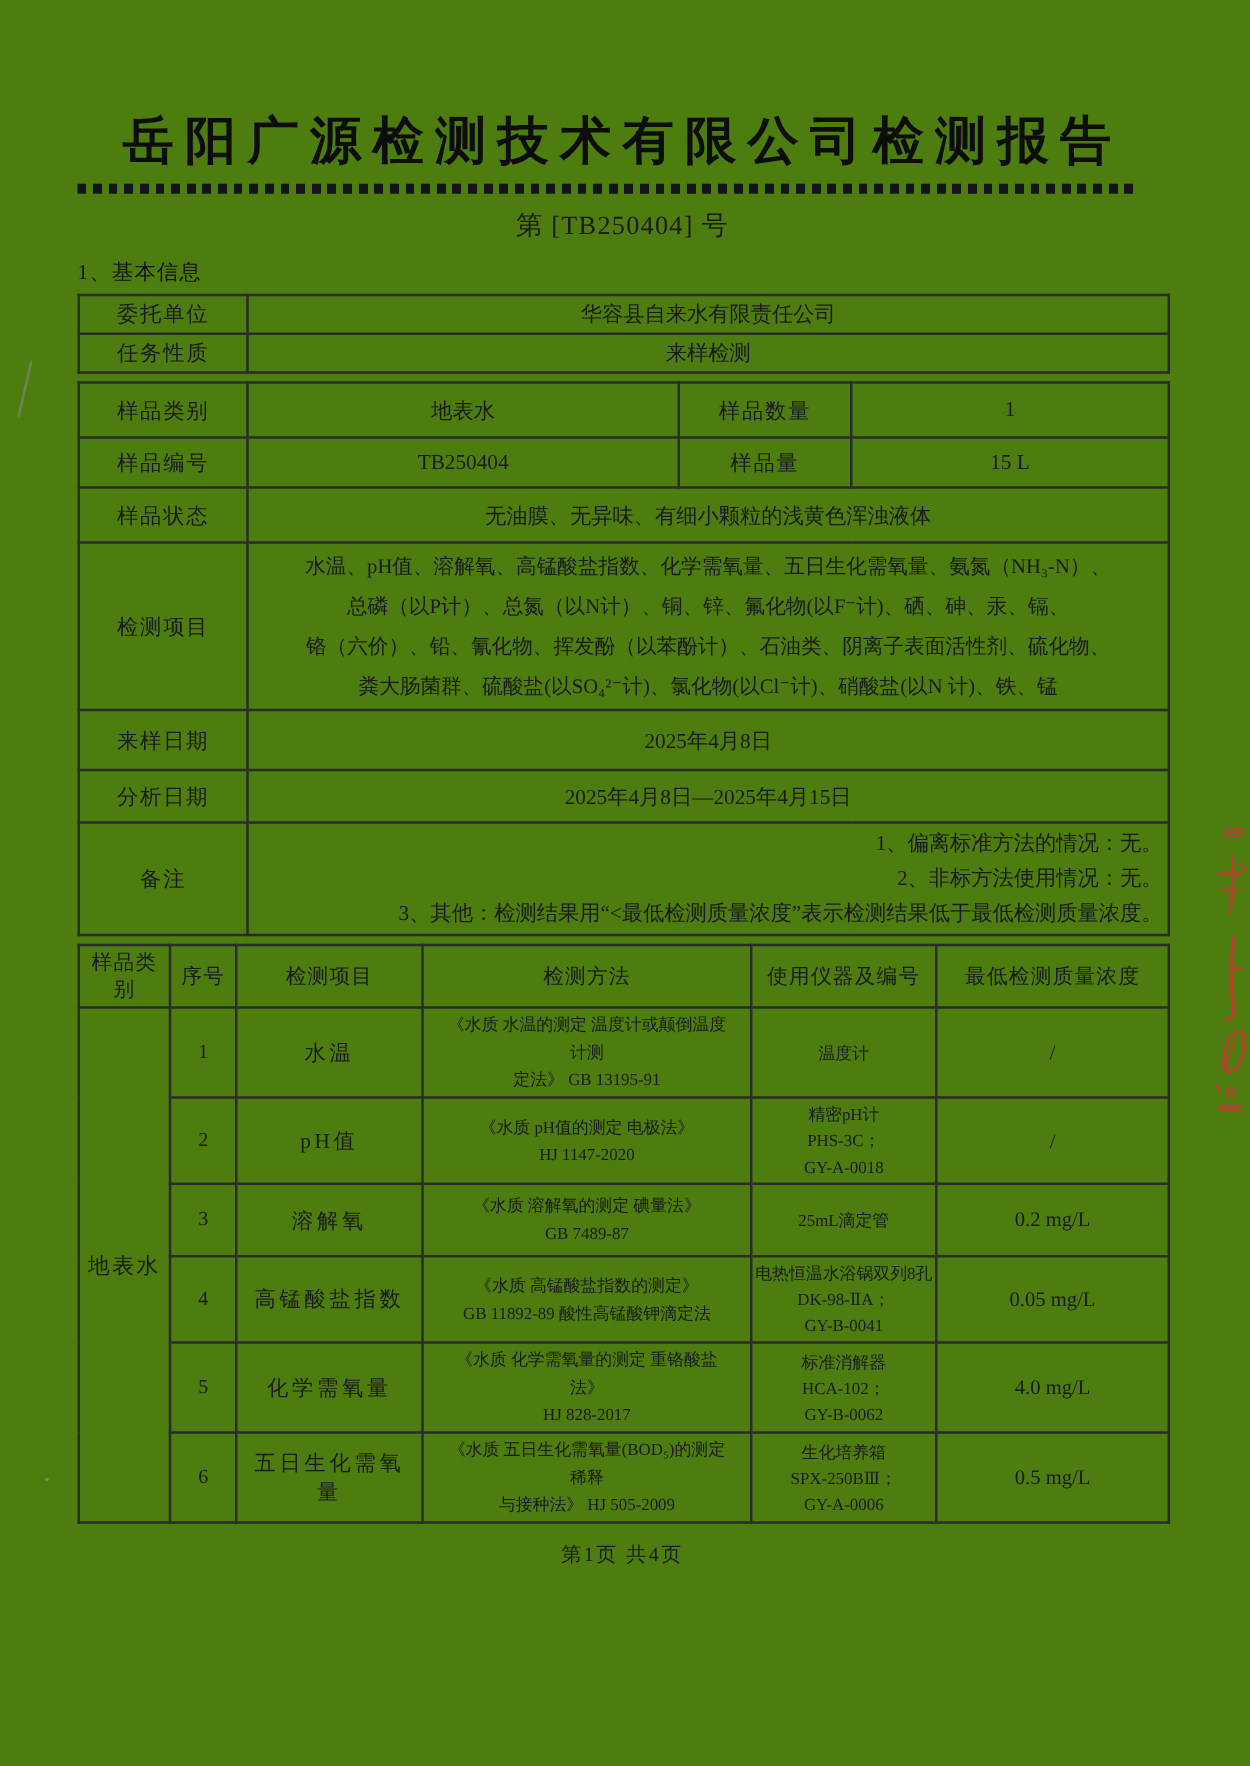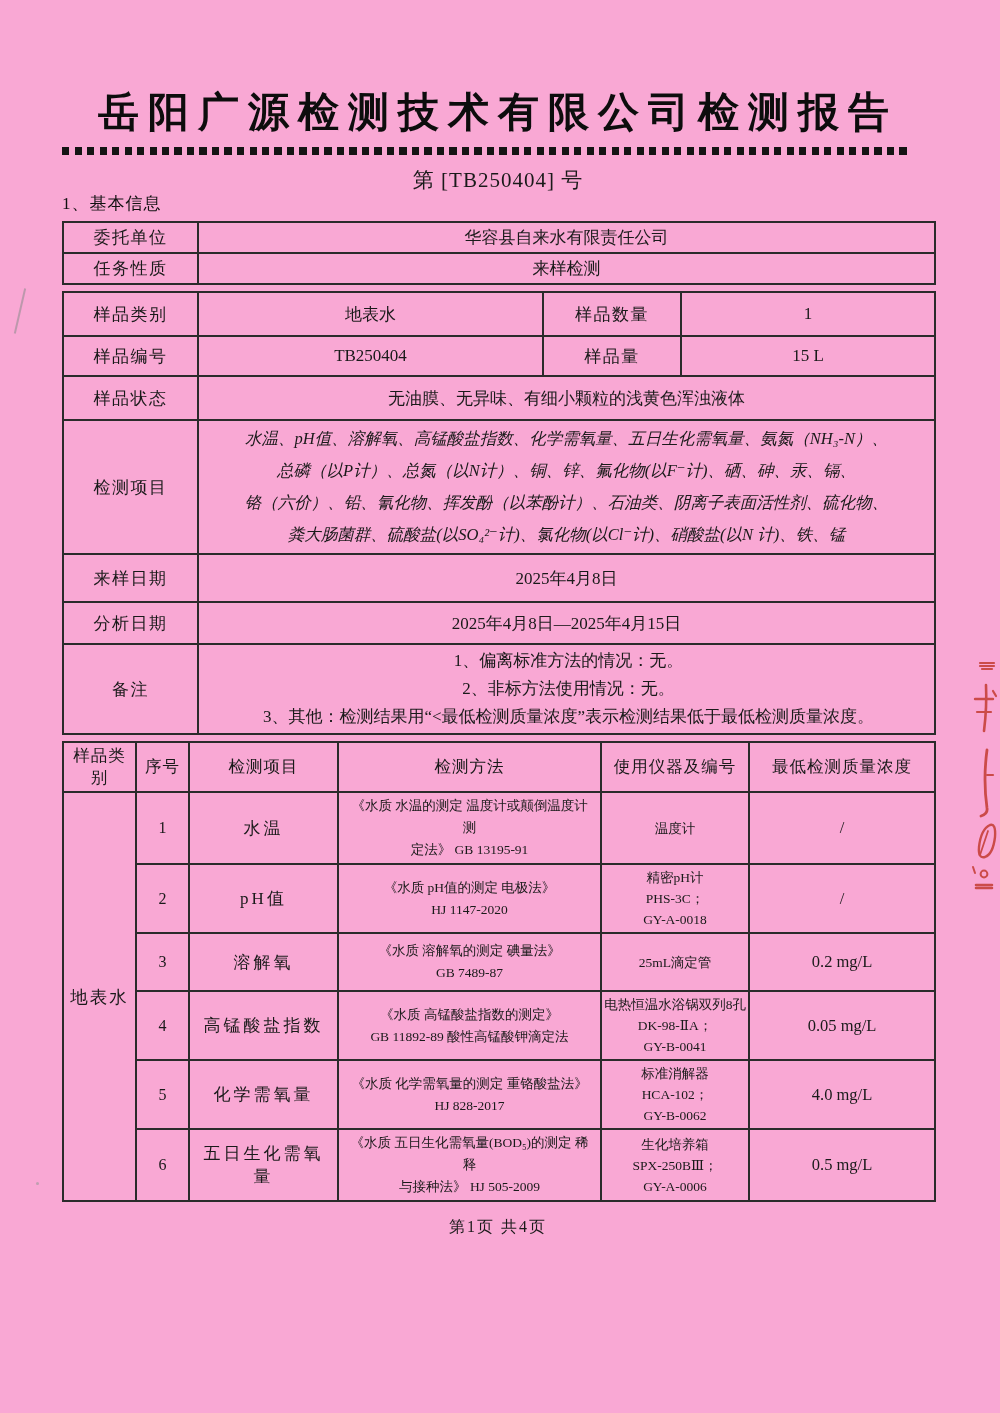--- a/index.html
+++ b/index.html
@@ -1,21 +1,21 @@
 <!DOCTYPE html>
 <html><head>
 <meta charset="utf-8">
 <style>
   * { margin: 0; padding: 0; box-sizing: border-box; }
   html, body { background: #e9e9e9; }
   .page {
     position: relative;
     width: 1000px;
     height: 1413px;
-    background: #f9a8d4;
+    background: #4d7c0f;
     overflow: hidden;
     font-family: "Liberation Serif", "DejaVu Serif", serif;
     color: #1a1a1a;
   }
   .content {
     position: absolute;
     left: 62px;
     top: 0;
     width: 872px;
   }
@@ -42,21 +42,21 @@
     font-size: 21px;
     line-height: 26px;
     letter-spacing: 1px;
   }
   .sec-heading {
     font-size: 17px;
     line-height: 22px;
     letter-spacing: 1px;
     color: #111;
   }
-  .h1 { margin-top: 0; }
+  .h1 { margin-top: 14px; }
   .h2 { margin-top: 20px; }
   .h3 { margin-top: 18px; }
   table {
     border-collapse: collapse;
     table-layout: fixed;
     width: 872px;
     margin-top: 6px;
   }
   td, th {
     border: 2px solid #2b2b2b;
@@ -69,28 +69,28 @@
   .lbl { font-size: 17px; letter-spacing: 1.5px; }
   .val { font-size: 17px; }
   .t1 td { height: 31px; }
   .t2 .r1 td { height: 44px; }
   .t2 .r2 td { height: 40px; }
   .t2 .r3 td { height: 44px; }
   .t2 .r4 td { height: 132px; }
   .t2 .r5 td { height: 48px; }
   .t2 .r6 td { height: 42px; }
   .t2 .r7 td { height: 88px; }
-  .items-lines { font-size: 16.5px; line-height: 32px; font-style: italic; }
-  .remarks { text-align: center; padding-left: 8px; border-radius: 24px; }
+  .items-lines { font-size: 16.5px; line-height: 32px; }
+  .remarks { text-align: right; padding-left: 8px; border-radius: 24px; }
   .remarks div { font-size: 17px; line-height: 28px; }
   .t3 th { height: 40px; font-size: 16.5px; letter-spacing: 1px; }
   .t3 td { height: 58px; }
   .t3 .no-cell { font-size: 16px; }
   .t3 .item-cell { font-size: 17px; letter-spacing: 3px; }
-  .t3 .method-cell { font-size: 13.5px; line-height: 22px; padding: 2px 9px; margin-top: 36px; }
+  .t3 .method-cell { font-size: 13.5px; line-height: 22px; padding: 2px 19px; margin-top: 36px; }
   .t3 .inst-cell { font-size: 13.5px; line-height: 21px; padding: 2px 2px; }
   .t3 .mdl-cell { font-size: 16.5px; }
   .t3 .stype-cell { font-size: 17.5px; letter-spacing: 2px; }
   .preline { white-space: pre-line; }
   .page-footer {
     margin-top: 15px;
     text-align: center;
     font-size: 16px;
     letter-spacing: 2px;
   }

